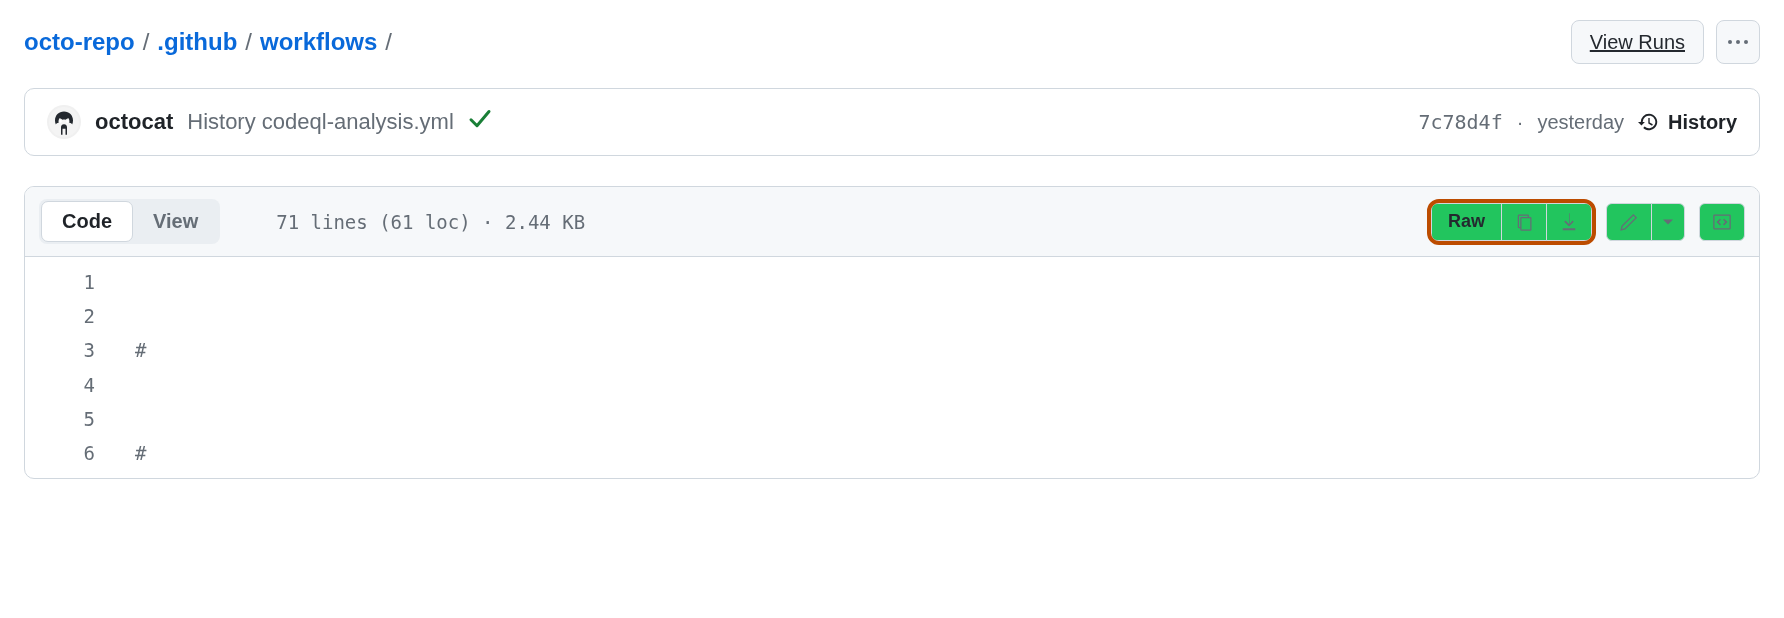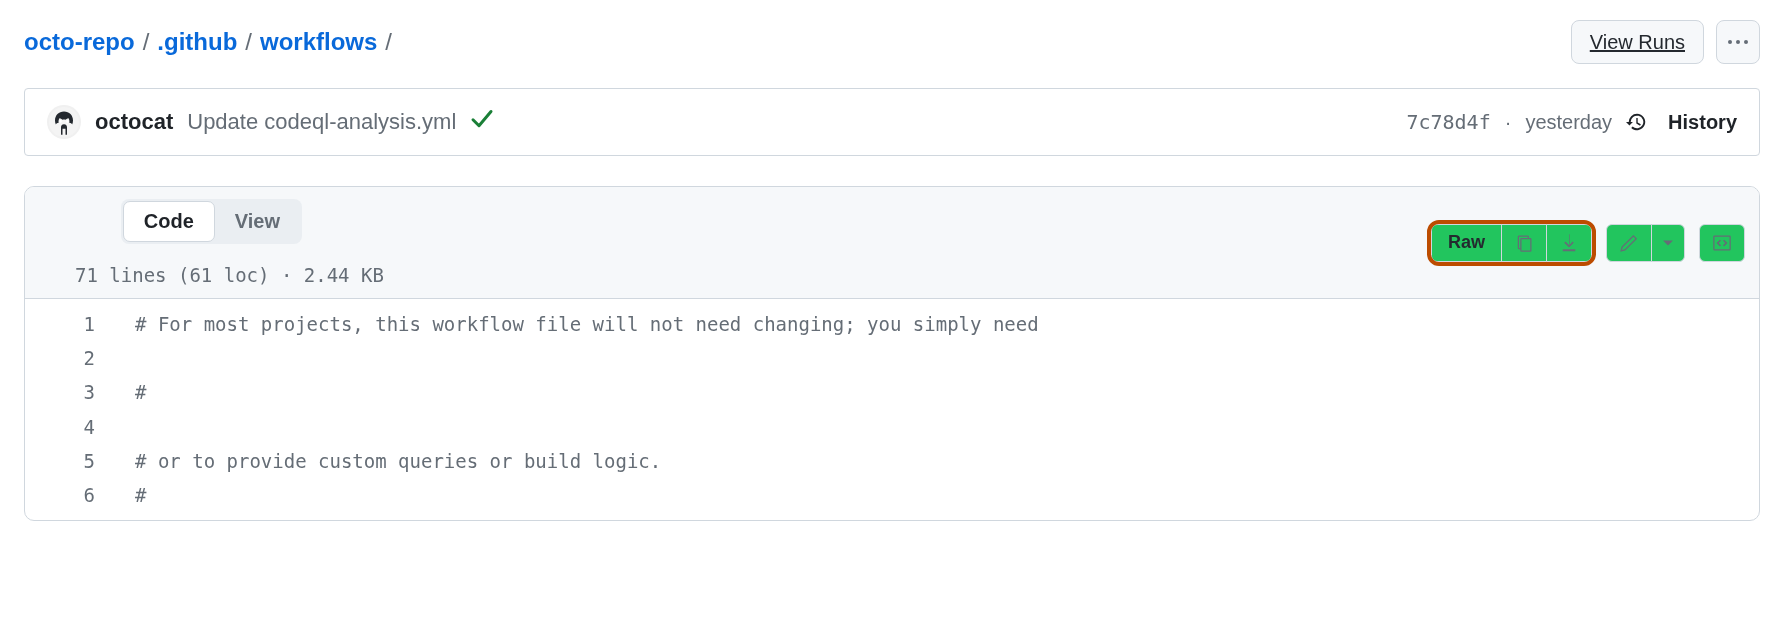--- a/index.html
+++ b/index.html
@@ -65,21 +65,21 @@
       gap: 4px;
     }
     .kebab-dots span {
       width: 4px; height: 4px;
       border-radius: 50%;
       background: #656d76;
     }
 
     .commit-bar {
       border: 1px solid #d0d7de;
-      border-radius: 4px;
+      border-radius: 10px;
       padding: 16px 22px;
       display: flex;
       align-items: center;
       justify-content: space-between;
       margin-bottom: 30px;
     }
     .commit-left {
       display: flex;
       align-items: center;
       gap: 14px;
@@ -109,21 +109,21 @@
       gap: 14px;
       font-size: 20px;
       color: #656d76;
     }
     .commit-right .sha {
       font-family: ui-monospace, SFMono-Regular, Menlo, monospace;
     }
     .history-link {
       display: flex;
       align-items: center;
-      gap: 20px;
+      gap: 8px;
       color: #1f2328;
       font-weight: 600;
     }
 
     .file-box {
       border: 1px solid #d0d7de;
       border-radius: 10px;
       overflow: hidden;
     }
     .file-toolbar {
@@ -131,21 +131,20 @@
       padding: 12px 14px;
       display: flex;
       align-items: center;
       justify-content: space-between;
       border-bottom: 1px solid #d0d7de;
     }
     .toolbar-left {
       display: flex;
       align-items: center;
       gap: 20px;
-      flex-direction: column;
     }
     .seg-control {
       display: flex;
       background: #eaeef2;
       border-radius: 8px;
       padding: 2px;
     }
     .seg-btn {
       padding: 8px 20px;
       font-size: 20px;
@@ -252,21 +251,21 @@
     <span class="avatar">
       <svg viewBox="0 0 40 40">
         <circle cx="20" cy="20" r="20" fill="#f4f4f4"></circle>
         <path fill="#24292f" d="M20 6c-7 0-12 5-12 12 0 2 .4 3.8 1.2 5.4.2-.8 1-2.4 3.8-2.4 0 0-1-3 1-6 0 0 2 0 4 2 .6-.2 1.3-.3 2-.3s1.4.1 2 .3c2-2 4-2 4-2 2 3 1 6 1 6 2.8 0 3.6 1.6 3.8 2.4.8-1.6 1.2-3.4 1.2-5.4 0-7-5-12-12-12z"></path>
         <ellipse cx="15.5" cy="19" rx="1.4" ry="2" fill="#fff"></ellipse>
         <ellipse cx="24.5" cy="19" rx="1.4" ry="2" fill="#fff"></ellipse>
         <path fill="#24292f" d="M16 27v10h2v-8h4v8h2V27c0-2-1-4-4-4s-4 2-4 4z"></path>
       </svg>
     </span>
     <span class="author-name">octocat</span>
-    <span class="commit-message">Update codeql-analysis.yml</span>
+    <span class="commit-message">History codeql-analysis.yml</span>
     <span class="check">
       <svg width="24" height="24" viewBox="0 0 16 16" fill="none">
           <path d="M2 8.5l4 4L14 3" stroke="#1a7f37" stroke-width="2" stroke-linecap="round" stroke-linejoin="round"></path>
         </svg>
     </span>
   </div>
   <div class="commit-right">
     <span class="sha">7c78d4f</span>
     <span>·</span>
     <span>yesterday</span>
@@ -317,34 +316,32 @@
       <button class="tb-btn">
         <svg viewBox="0 0 16 16">
             <path d="M2 2h12a1 1 0 0 1 1 1v10a1 1 0 0 1-1 1H2a1 1 0 0 1-1-1V3a1 1 0 0 1 1-1zm0 1v10h12V3H2zm4.3 2.3l.9.9L5.4 8l1.8 1.8-.9.9L3.6 8l2.7-2.7zm3.4 0L12.4 8l-2.7 2.7-.9-.9L10.6 8 8.8 6.2l.9-.9z"></path>
           </svg>
       </button>
     </div>
   </div>
   <div class="code-area" id="code-area">
       <div class="code-line">
         <span class="line-num">1</span>
-        <span class="line-content"># For most projects, this workflow file will not need changing; you simply need</span>
       </div>
       <div class="code-line">
         <span class="line-num">2</span>
       </div>
       <div class="code-line">
         <span class="line-num">3</span>
         <span class="line-content">#</span>
       </div>
       <div class="code-line">
         <span class="line-num">4</span>
       </div>
       <div class="code-line">
         <span class="line-num">5</span>
-        <span class="line-content"># or to provide custom queries or build logic.</span>
       </div>
       <div class="code-line">
         <span class="line-num">6</span>
         <span class="line-content">#</span>
       </div>
     </div>
 </div>
 
 </body></html>

